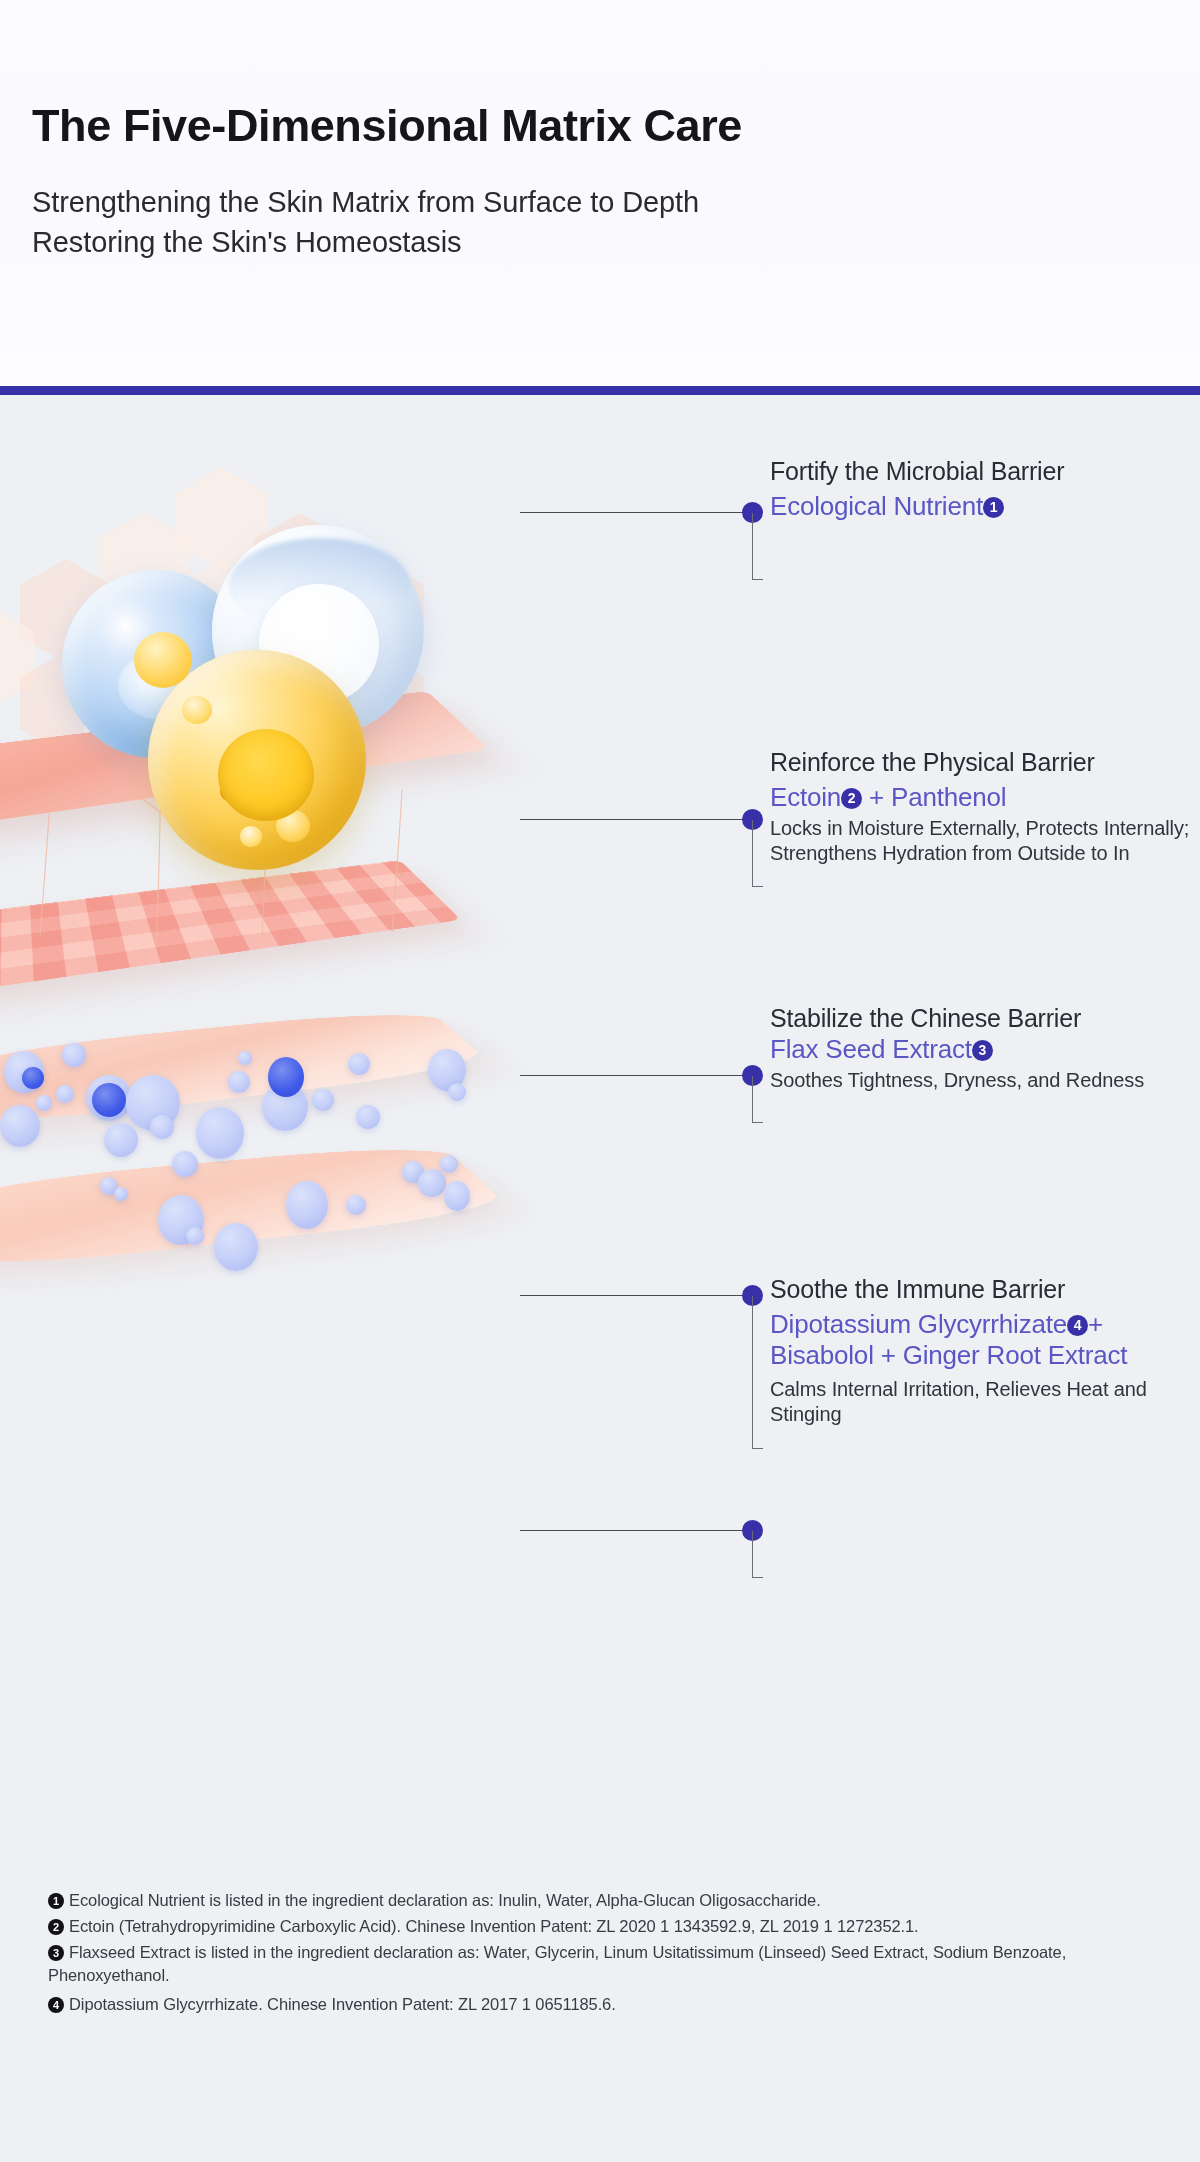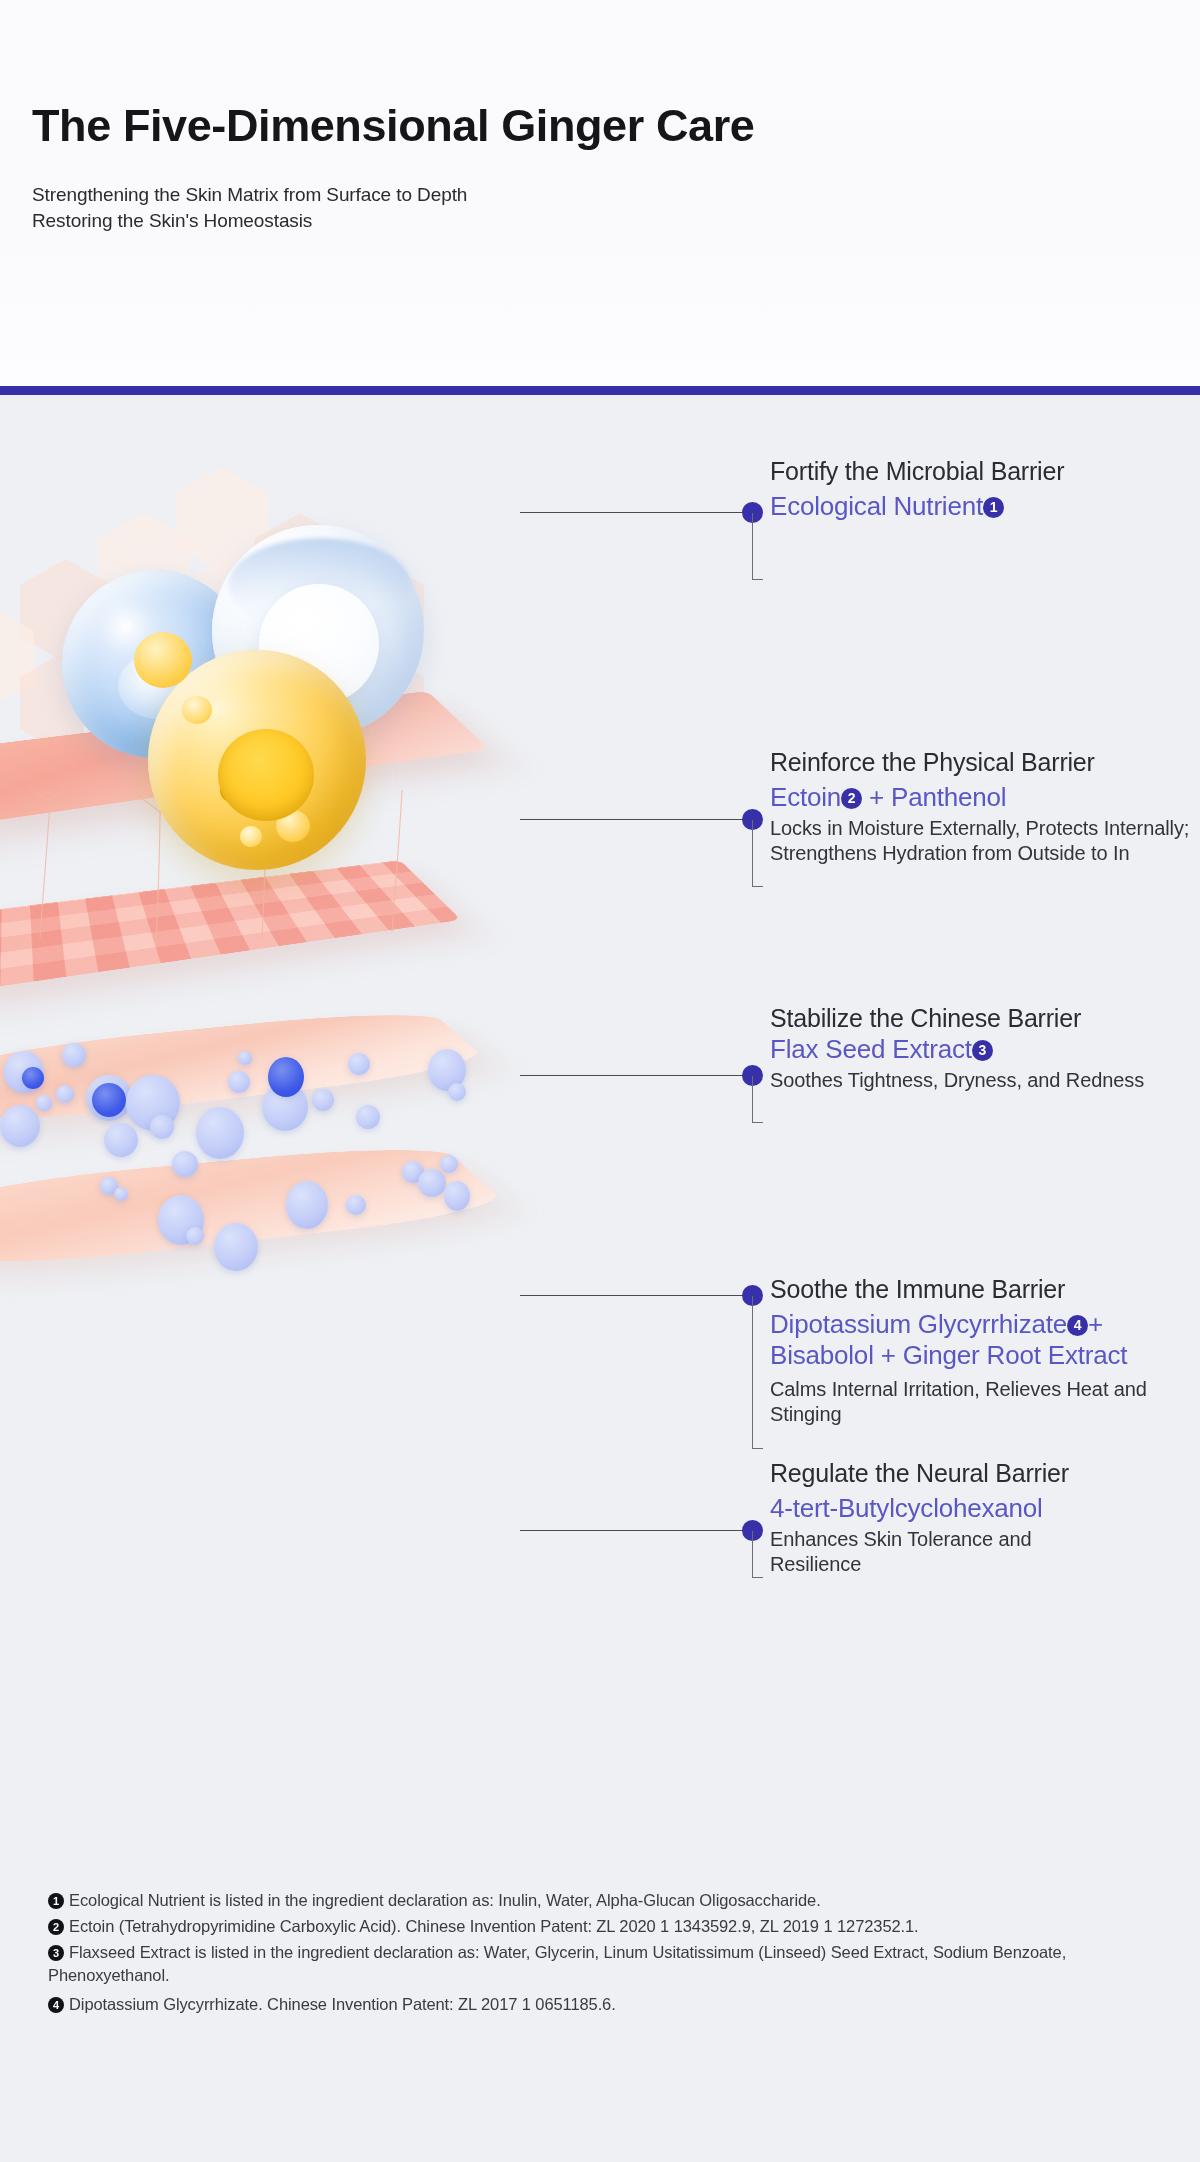--- a/index.html
+++ b/index.html
@@ -16,21 +16,21 @@
     position:absolute; left:0; top:0; width:1200px; height:386px;
     background:linear-gradient(180deg,#fbfbfe 0%,#fafafd 60%,#fdfdff 100%);
   }
   .hdr-title{
     position:absolute; left:32px; top:100px;
     font-size:45px; font-weight:bold; color:#16161a;
     letter-spacing:-0.4px; white-space:nowrap;
   }
   .hdr-sub{
     position:absolute; left:32px; top:182px;
-    font-size:19px; font-weight:300; color:#2a2a30;
+    font-size:29px; font-weight:300; color:#2a2a30;
     line-height:1.38; letter-spacing:-0.1px;
   }
   .hdr-rule{
     position:absolute; left:0; top:386px; width:1200px; height:9px;
     background:#3730a8;
   }
 
   
   .stage{
     position:absolute; left:0; top:395px; width:1200px; height:1520px;
@@ -221,21 +221,21 @@
   .fnum{
     display:inline-block; width:16px; height:16px; border-radius:50%;
     background:#111118; color:#fff; font-size:11px; font-weight:bold;
     text-align:center; line-height:16px; margin-right:5px; vertical-align:1px;
   }
 </style>
 </head>
 <body>
 
 <div class="header">
-  <div class="hdr-title">The Five-Dimensional Ginger Care</div>
+  <div class="hdr-title">The Five-Dimensional Matrix Care</div>
   <div class="hdr-sub">
     <div>Strengthening the Skin Matrix from Surface to Depth</div>
     <div>Restoring the Skin's Homeostasis</div>
   </div>
 </div>
 <div class="hdr-rule"></div>
 
 <div class="stage">
 
   <div class="hexwrap">
@@ -387,27 +387,20 @@
       <span>Dipotassium Glycyrrhizate</span><span class="sup">4</span><span>+ Bisabolol + Ginger Root Extract</span>
     </div>
     <div class="co-desc" style="margin-top:6px; width:420px;">Calms Internal Irritation, Relieves Heat and Stinging</div>
   </div>
 
   <div class="leader" style="left:520px; top:1135px; width:232px;"></div>
   <div class="dot" style="left:742px; top:1125px;"></div>
   <div class="brack" style="left:752px; top:1136px; height:46px;"></div>
   <div class="brack-foot" style="left:752px; top:1182px;"></div>
 
-  <div class="callout" style="left:770px; top:1064px; width:420px;">
-    <div class="co-head">Regulate the Neural Barrier</div>
-    <div class="co-ingr" style="margin-top:4px;">
-      <span>4-tert-Butylcyclohexanol</span>
-    </div>
-    <div class="co-desc" style="margin-top:3px; width:330px;">Enhances Skin Tolerance and Resilience</div>
-  </div>
 
 </div>
 
 <div class="footer">
   <div class="fn" style="top:42px;">
     <span class="fnum">1</span><span>Ecological Nutrient is listed in the ingredient declaration as: Inulin, Water, Alpha-Glucan Oligosaccharide.</span>
   </div>
   <div class="fn" style="top:68px;">
     <span class="fnum">2</span><span>Ectoin (Tetrahydropyrimidine Carboxylic Acid). Chinese Invention Patent: ZL 2020 1 1343592.9, ZL 2019 1 1272352.1.</span>
   </div>

